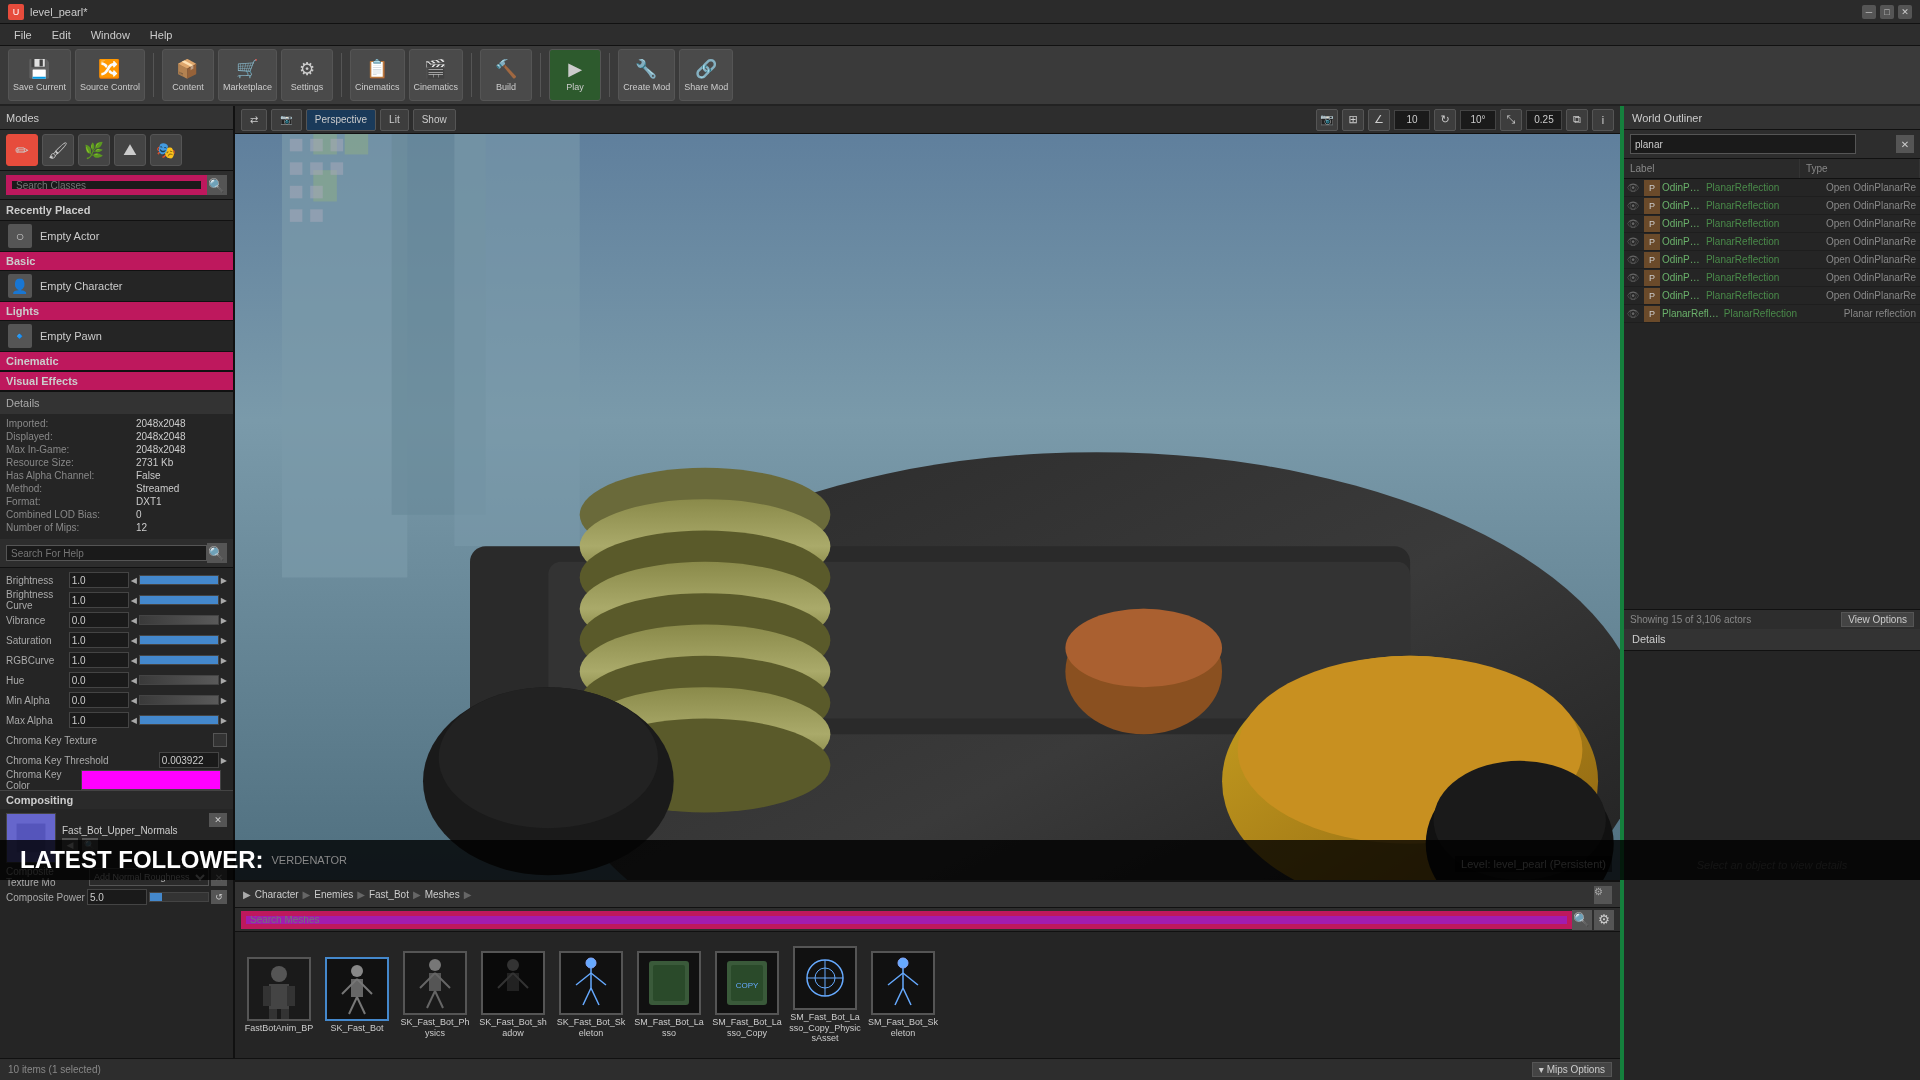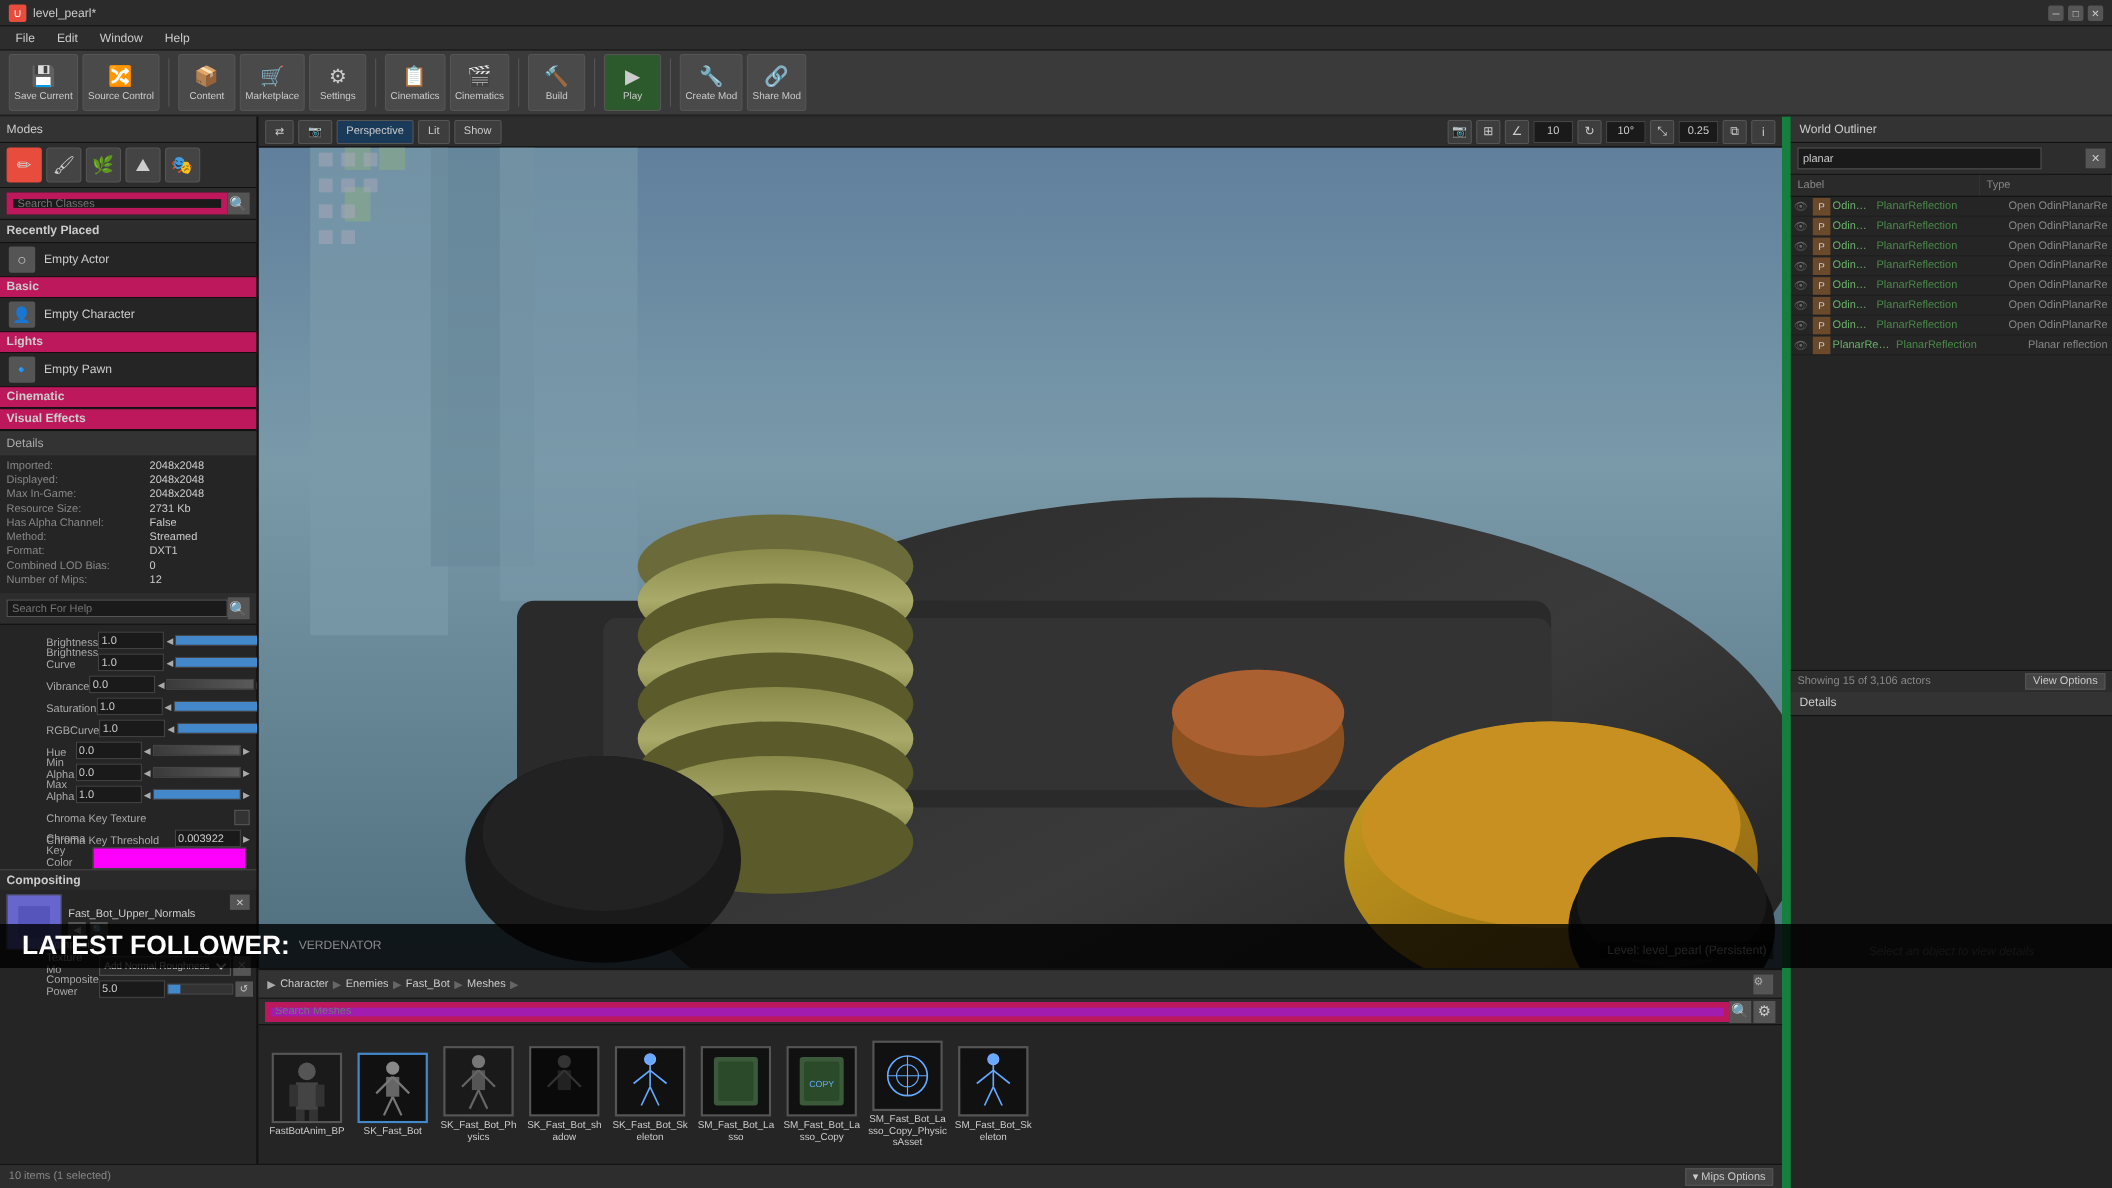--- a/index.html
+++ b/index.html
@@ -50,21 +50,21 @@
     #details-content .prop-label { color: #888; min-width: 130px; }
     #details-content .prop-value { color: #ccc; }
 
     
     #search-help-left { padding: 4px 6px; background: #2d2d2d; border-bottom: 1px solid #111; display: flex; align-items: center; }
     #search-help-left input { flex: 1; height: 16px; background: #1a1a1a; border: 1px solid #555; color: #ccc; padding: 2px 4px; font-size: 10px; }
     #search-help-left .search-btn { width: 20px; height: 20px; background: #555; border: none; color: #ccc; cursor: pointer; }
 
     
     #props-panel { flex: 1; overflow-y: auto; padding: 2px 0; }
-    .prop-row-item { display: flex; align-items: flex-end; height: 20px; padding: 0 6px; margin-left: 36px; }
+    .prop-row-item { display: flex; align-items: center; height: 20px; padding: 0 6px; }
     .prop-name { flex: 1; color: #aaa; font-size: 10px; }
     .prop-control { display: flex; align-items: center; gap: 2px; }
     .prop-input { width: 60px; height: 16px; background: #1a1a1a; border: 1px solid #444; color: #ccc; font-size: 10px; padding: 0 2px; }
     .prop-slider-track { width: 80px; height: 10px; background: linear-gradient(to right, #3a3a3a, #5a5a5a); border: 1px solid #444; position: relative; }
     .prop-slider-fill { height: 100%; background: #4488cc; }
     .prop-arrow { font-size: 8px; color: #aaa; cursor: pointer; }
 
     
     .compositing-header { padding: 3px 6px; font-size: 11px; color: #ccc; font-weight: bold; background: #2a2a2a; border-top: 1px solid #444; }
     .composite-texture-row { display: flex; align-items: center; padding: 4px 6px; gap: 6px; }
@@ -104,21 +104,21 @@
     #cb-items { display: flex; gap: 6px; padding: 6px 8px; overflow-x: auto; flex: 1; align-items: center; }
     .cb-item { display: flex; flex-direction: column; align-items: center; gap: 2px; cursor: pointer; width: 72px; flex-shrink: 0; }
     .cb-thumb { width: 64px; height: 64px; border: 2px solid #555; background: #333; display: flex; align-items: center; justify-content: center; position: relative; overflow: hidden; }
     .cb-thumb.selected { border-color: #4488cc; }
     .cb-label { font-size: 9px; color: #ccc; text-align: center; word-break: break-all; line-height: 1.2; }
     #cb-status { height: 22px; background: #2d2d2d; display: flex; align-items: center; padding: 0 8px; font-size: 10px; color: #aaa; border-top: 1px solid #111; gap: auto; }
     #cb-status .status-left { flex: 1; }
     #cb-status .view-options-btn { margin-left: auto; background: #444; border: 1px solid #555; color: #ccc; cursor: pointer; padding: 1px 6px; font-size: 10px; }
 
     
-    #right-panel { width: 300px; background: #252525; display: flex; flex-direction: column; border-left: 8px solid #15803d; flex-shrink: 0; }
+    #right-panel { width: 300px; background: #252525; display: flex; flex-direction: column; border-left: 4px solid #15803d; flex-shrink: 0; }
     #world-outliner-header { height: 24px; background: #333; display: flex; align-items: center; padding: 0 8px; font-size: 11px; color: #ccc; border-bottom: 1px solid #111; }
     #outliner-search { padding: 4px 6px; background: #2d2d2d; border-bottom: 1px solid #111; display: flex; align-items: center; gap: 40px; }
     #outliner-search input { flex: 1; height: 20px; background: #1a1a1a; border: 1px solid #555; color: #ccc; padding: 2px 4px; font-size: 10px; }
     #outliner-search .clear-btn { width: 18px; height: 18px; background: #555; border: none; color: #ccc; cursor: pointer; font-size: 10px; display: flex; align-items: center; justify-content: center; }
     #outliner-columns { height: 20px; display: flex; background: #2a2a2a; border-bottom: 1px solid #111; }
     .outliner-col-header { padding: 0 6px; display: flex; align-items: center; font-size: 10px; color: #888; border-right: 1px solid #333; }
     .outliner-col-header.label-col { flex: 1; }
     .outliner-col-header.type-col { width: 120px; }
     #outliner-list { flex: 1; overflow-y: auto; }
     .outliner-item { display: flex; height: 18px; align-items: center; border-bottom: 1px solid #1e1e1e; cursor: pointer; }

